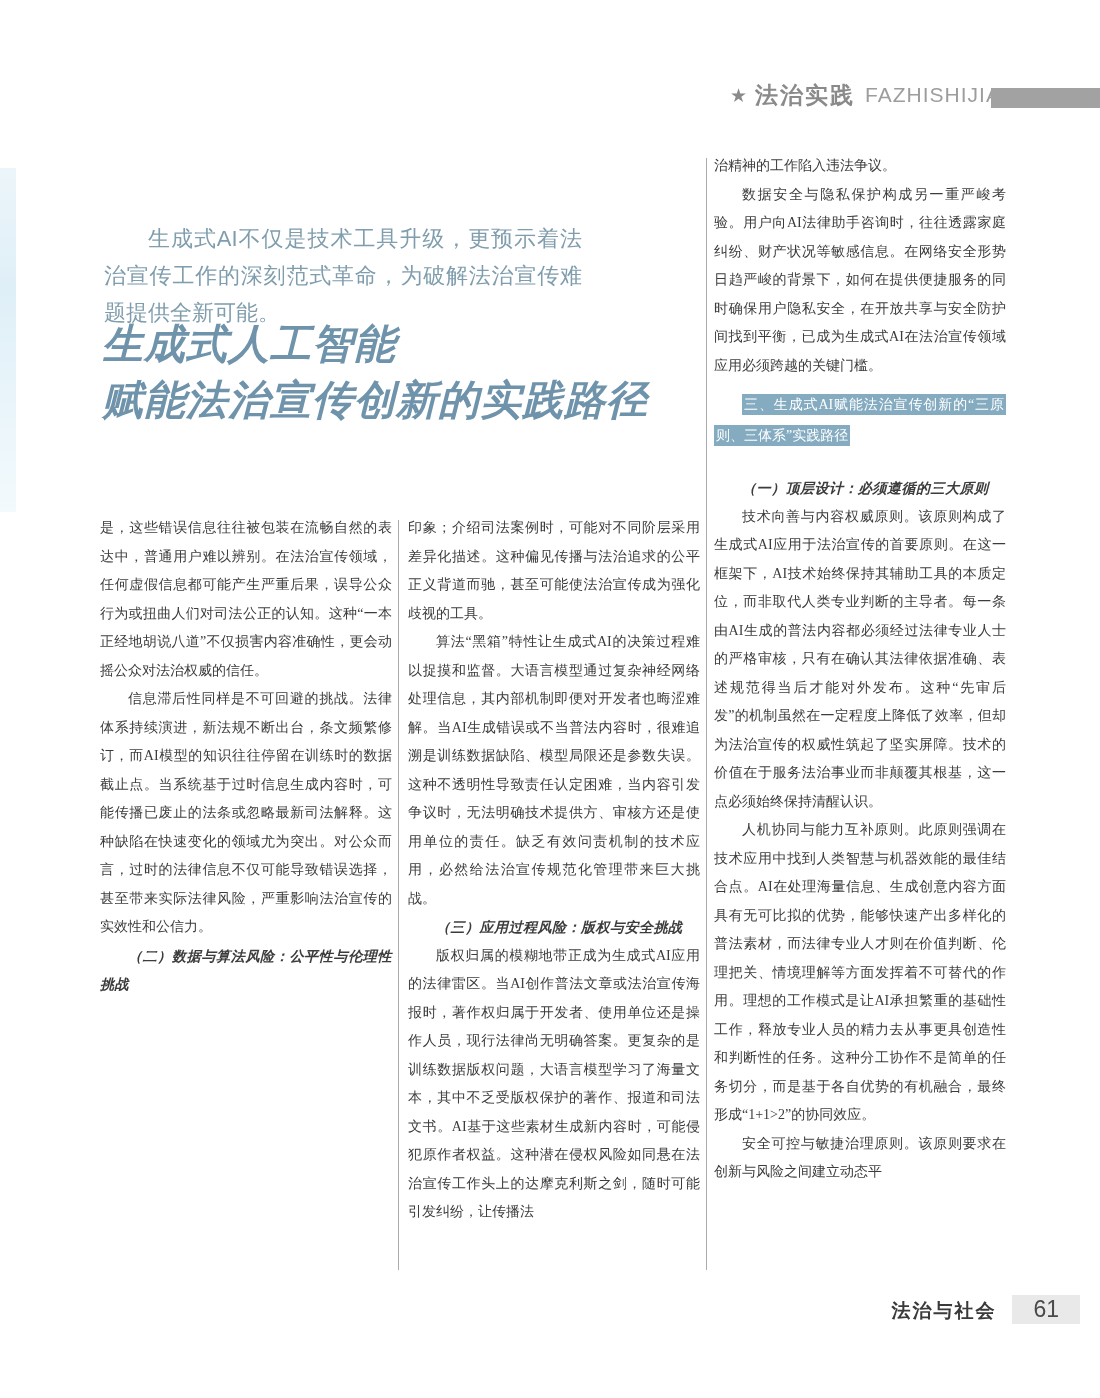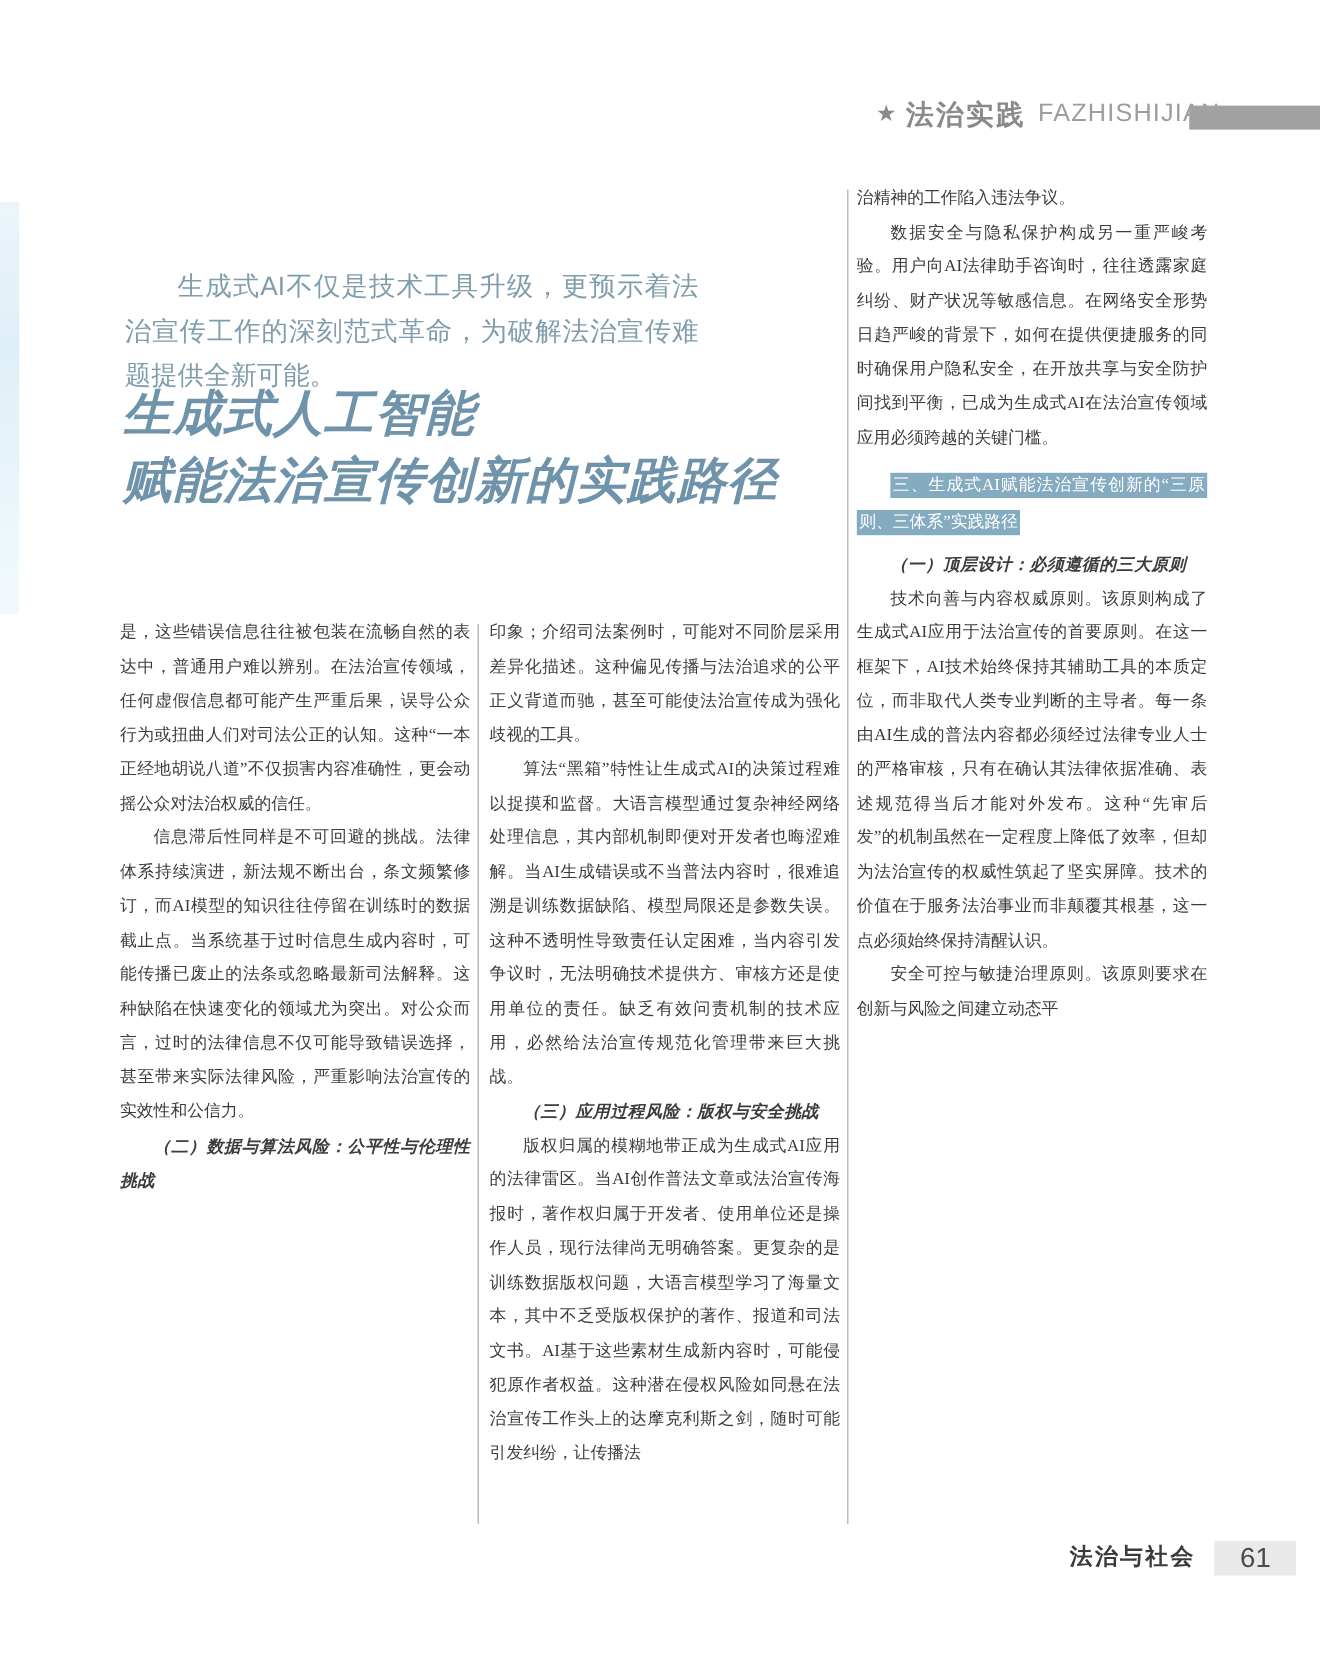--- a/index.html
+++ b/index.html
@@ -41,33 +41,33 @@
   }
   .col p{margin:0;text-indent:2em;}
   .col p.cont{text-indent:0;}
   .col1{left:100px;top:514px;}
   .col2{left:408px;top:514px;}
   .col3{left:714px;top:152px;}
   .kai-head{
     font-family:"DejaVu Serif","Liberation Serif",serif;
     font-style:italic;font-weight:bold;letter-spacing:0.5px;
   }
-  .sec-head{margin:9px 0 6px !important;line-height:31px;}
+  .sec-head{margin:9px 0 23px !important;line-height:31px;}
   .sec-head .hl{
     background:#84abc0;color:#ffffff;padding:3px 2px;
     -webkit-box-decoration-break:clone;box-decoration-break:clone;
   }
   
   .vline{position:absolute;width:1px;background:#ababab;}
   .vline1{left:398px;top:520px;height:750px;}
   .vline2{left:706px;top:158px;height:1112px;}
   
   .footer{
     position:absolute;left:860px;top:1284px;width:220px;height:40px;
-    display:flex;align-items:flex-start;justify-content:flex-end;gap:16px;
+    display:flex;align-items:flex-end;justify-content:flex-end;gap:16px;
     font-family:"Liberation Sans","DejaVu Sans",sans-serif;
   }
   .footer .journal{font-size:19px;font-weight:bold;color:#3a3a3a;letter-spacing:2px;}
   .footer .pagenum{
     font-size:23px;color:#4a4a4a;background:#e9e9e9;padding:3px 21px;line-height:1;
   }
 </style>
 </head>
 <body>
 
@@ -105,20 +105,21 @@
   </div>
 
   <div class="vline vline2"></div>
 
   <div class="col col3">
     <p class="cont">治精神的工作陷入违法争议。</p>
     <p>数据安全与隐私保护构成另一重严峻考验。用户向AI法律助手咨询时，往往透露家庭纠纷、财产状况等敏感信息。在网络安全形势日趋严峻的背景下，如何在提供便捷服务的同时确保用户隐私安全，在开放共享与安全防护间找到平衡，已成为生成式AI在法治宣传领域应用必须跨越的关键门槛。</p>
     <p class="sec-head"><span class="hl">三、生成式AI赋能法治宣传创新的“三原则、三体系”实践路径</span></p>
     <p class="kai-head">（一）顶层设计：必须遵循的三大原则</p>
     <p>技术向善与内容权威原则。该原则构成了生成式AI应用于法治宣传的首要原则。在这一框架下，AI技术始终保持其辅助工具的本质定位，而非取代人类专业判断的主导者。每一条由AI生成的普法内容都必须经过法律专业人士的严格审核，只有在确认其法律依据准确、表述规范得当后才能对外发布。这种“先审后发”的机制虽然在一定程度上降低了效率，但却为法治宣传的权威性筑起了坚实屏障。技术的价值在于服务法治事业而非颠覆其根基，这一点必须始终保持清醒认识。</p>
+    <p>人机协同与能力互补原则。此原则强调在技术应用中找到人类智慧与机器效能的最佳结合点。AI在处理海量信息、生成创意内容方面具有无可比拟的优势，能够快速产出多样化的普法素材，而法律专业人才则在价值判断、伦理把关、情境理解等方面发挥着不可替代的作用。理想的工作模式是让AI承担繁重的基础性工作，释放专业人员的精力去从事更具创造性和判断性的任务。这种分工协作不是简单的任务切分，而是基于各自优势的有机融合，最终形成“1+1&gt;2”的协同效应。</p>
     <p>安全可控与敏捷治理原则。该原则要求在创新与风险之间建立动态平</p>
   </div>
 
   <div class="footer">
     <span class="journal">法治与社会</span>
     <span class="pagenum">61</span>
   </div>
 
 </div>
 

